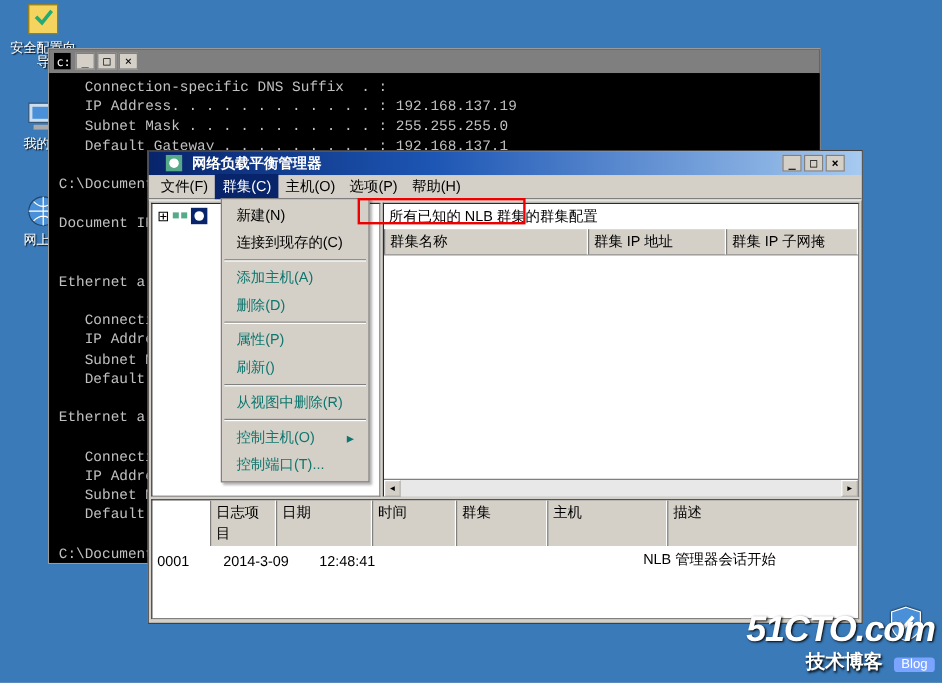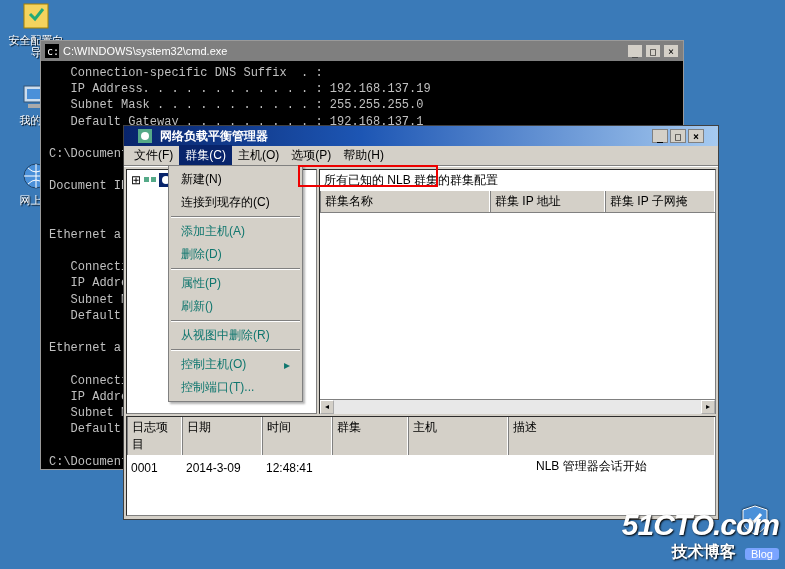--- a/index.html
+++ b/index.html
@@ -29,40 +29,40 @@
   .title-btn { width:16px; height:14px; background:#d4d0c8; border:1px solid #808080; display:flex; align-items:center; justify-content:center; font-size:10px; font-family:monospace; cursor:pointer; color:#000; }
   .cmd-body { background:#000; color:#c0c0c0; font-family:"Consolas","Courier New",monospace; font-size:12px; padding:4px 8px; line-height:1.35; white-space:pre; height:calc(100% - 20px); overflow:hidden; }
 
   
   .nlb-win { position:absolute; top:125px; left:123px; width:596px; height:395px; background:#d4d0c8; border:1px solid #404040; }
   .nlb-titlebar { height:20px; background:linear-gradient(90deg,#08246b,#1d56b4 40%,#a6caf0); color:#fff; display:flex; align-items:center; padding:0 14px; font-size:12px; font-weight:bold; }
   .menubar { height:20px; background:#d4d0c8; padding:0 4px; display:flex; align-items:center; border-bottom:1px solid #808080; position:relative; }
   .menubar .menu-item { padding:2px 6px; cursor:pointer; }
   .menubar .menu-item.active { background:#08246b; color:#fff; }
 
-  .dropdown { position:absolute; top:19px; left:44px; background:#d4d0c8; border:1px solid #808080; box-shadow:2px 2px 2px rgba(0,0,0,0.3); z-index:50; padding:2px; width:135px; }
+  .dropdown { position:absolute; top:19px; left:60px; background:#d4d0c8; border:1px solid #808080; box-shadow:2px 2px 2px rgba(0,0,0,0.3); z-index:50; padding:2px; width:124px; }
   .dropdown .dd-item { padding:3px 10px; cursor:pointer; }
   .dropdown .dd-item.disabled { color:#0f766e; cursor:default; }
   .dropdown .dd-sub { display:flex; justify-content:space-between; align-items:center; }
   .dropdown hr { border:none; border-top:1px solid #808080; border-bottom:1px solid #fff; margin:2px 0; }
   .red-outline { position:absolute; top:19px; left:174px; width:140px; height:22px; border:2px solid #e00; z-index:60; pointer-events:none; }
 
   .nlb-body { display:flex; height:250px; border-top:1px solid #fff; }
   .tree-pane { width:191px; background:#fff; border:1px inset #808080; margin:2px; padding:2px; }
   .tree-item { display:flex; align-items:center; gap:2px; padding:1px 2px; }
   .list-pane { flex:1; background:#fff; border:1px inset #808080; margin:2px 2px 2px 0; display:flex; flex-direction:column; position:relative; }
   .list-caption { padding:2px 4px; background:#fff; font-size:12px; }
   .list-header { display:flex; background:#d4d0c8; border-bottom:1px solid #808080; }
   .list-header .col { padding:2px 4px; border-right:1px solid #fff; border-left:1px solid #808080; font-size:12px; }
   .list-scroll { height:14px; background:#d4d0c8; border-top:1px solid #808080; display:flex; align-items:center; margin-top:auto; }
   .sb-btn { width:14px; height:14px; background:#d4d0c8; border:1px outset #fff; font-size:8px; text-align:center; line-height:12px; }
   .sb-track { flex:1; background:#e8e8e8; height:14px; }
 
   .log-pane { height:100px; background:#fff; border:1px inset #808080; margin:0 2px 2px 2px; overflow:hidden; }
-  .log-header { display:flex; background:#d4d0c8; }
+  .log-header { display:flex; background:#d4d0c8;margin-left:48px; }
   .log-header .col { padding:2px 4px; border-right:1px solid #fff; border-left:1px solid #808080; font-size:12px; }
   .log-row { display:flex; padding:3px 0;align-items:flex-end; }
   .log-row .cell { padding:0 4px; font-size:12px; }
 
   .watermark { position:absolute; right:6px; bottom:6px; text-align:right; color:#fff; }
   .watermark .wm1 { font-family: "Impact","Arial Black",sans-serif; font-size:30px; font-weight:bold; font-style:italic; text-shadow:1px 1px 2px #000; letter-spacing:-1px; }
   .watermark .wm2 { font-size:16px; font-weight:bold; text-shadow:1px 1px 2px #000; }
   .watermark .tag { display:inline-block; background:#7aa4ff; color:#fff; font-size:11px; padding:0 6px; border-radius:3px; margin-left:6px; vertical-align:middle; }
 
   .tray { position:absolute; bottom:30px; right:16px; }
@@ -93,21 +93,20 @@
     </svg>
   <div class="lbl">网上邻</div>
 </div>
 
 <div class="cmd-win">
   <div class="titlebar inactive">
     <svg class="title-icon">
         <rect width="14" height="14" fill="#000"></rect>
         <text x="2" y="11" fill="#fff" font-size="10" font-family="monospace">c:</text>
       </svg>
-    <span class="title-text">C:\WINDOWS\system32\cmd.exe</span>
     <div class="title-btns">
       <div class="title-btn">_</div>
       <div class="title-btn">□</div>
       <div class="title-btn">×</div>
     </div>
   </div>
   <div class="cmd-body"><span>   Connection-specific DNS Suffix  . :</span>
 <span>   IP Address. . . . . . . . . . . . : 192.168.137.19</span>
 <span>   Subnet Mask . . . . . . . . . . . : 255.255.255.0</span>
 <span>   Default Gateway . . . . . . . . . : 192.168.137.1</span>

